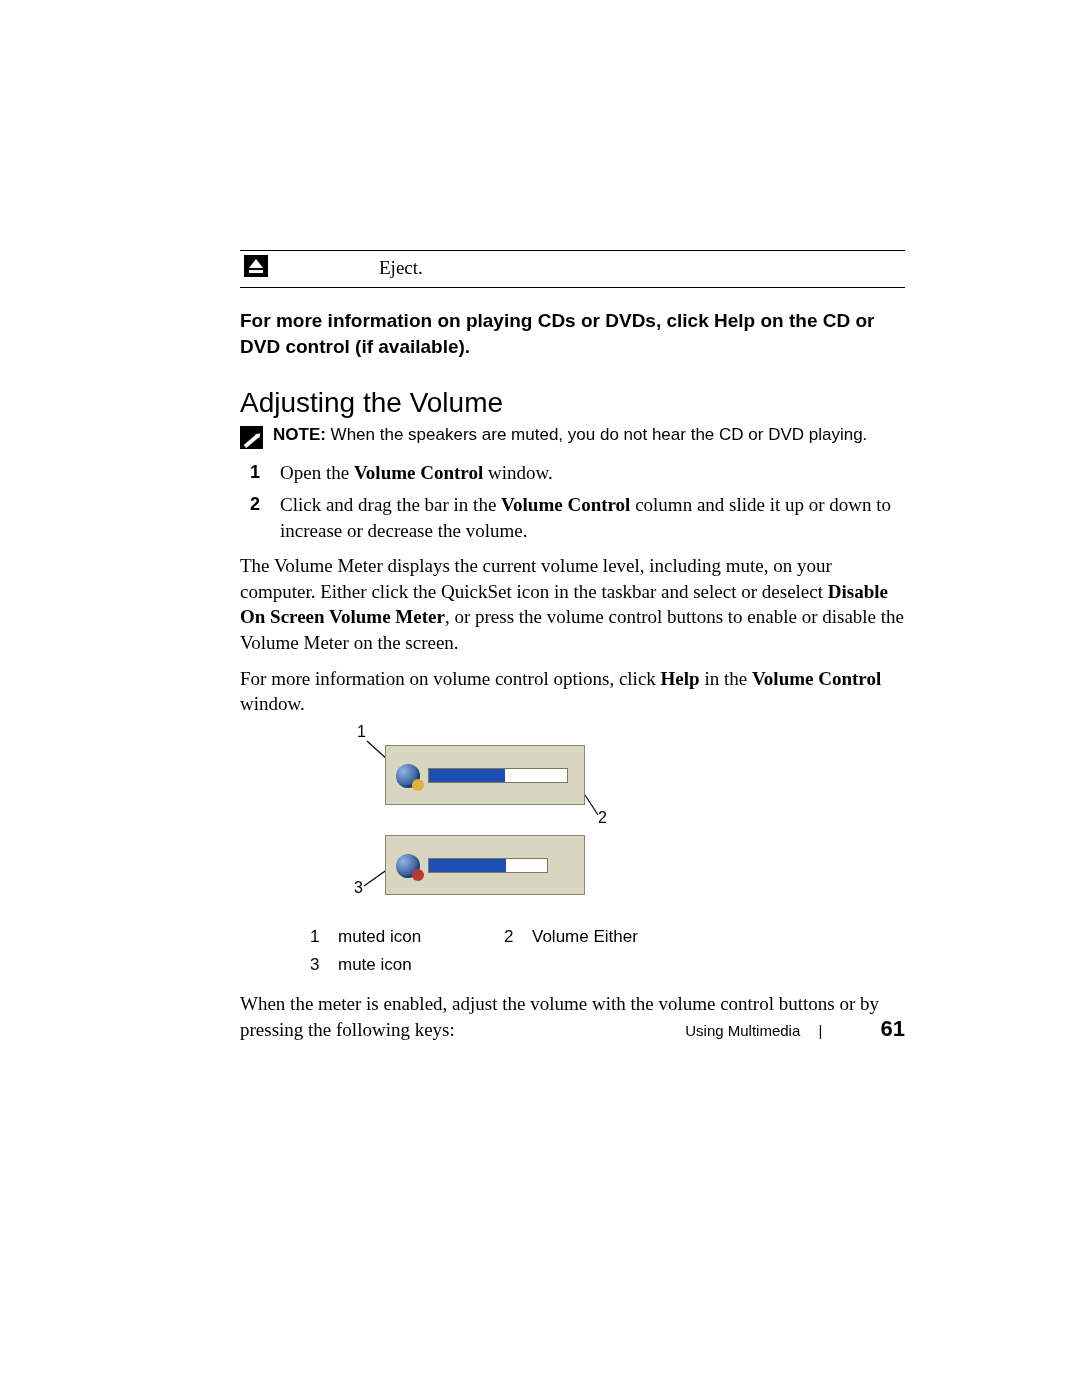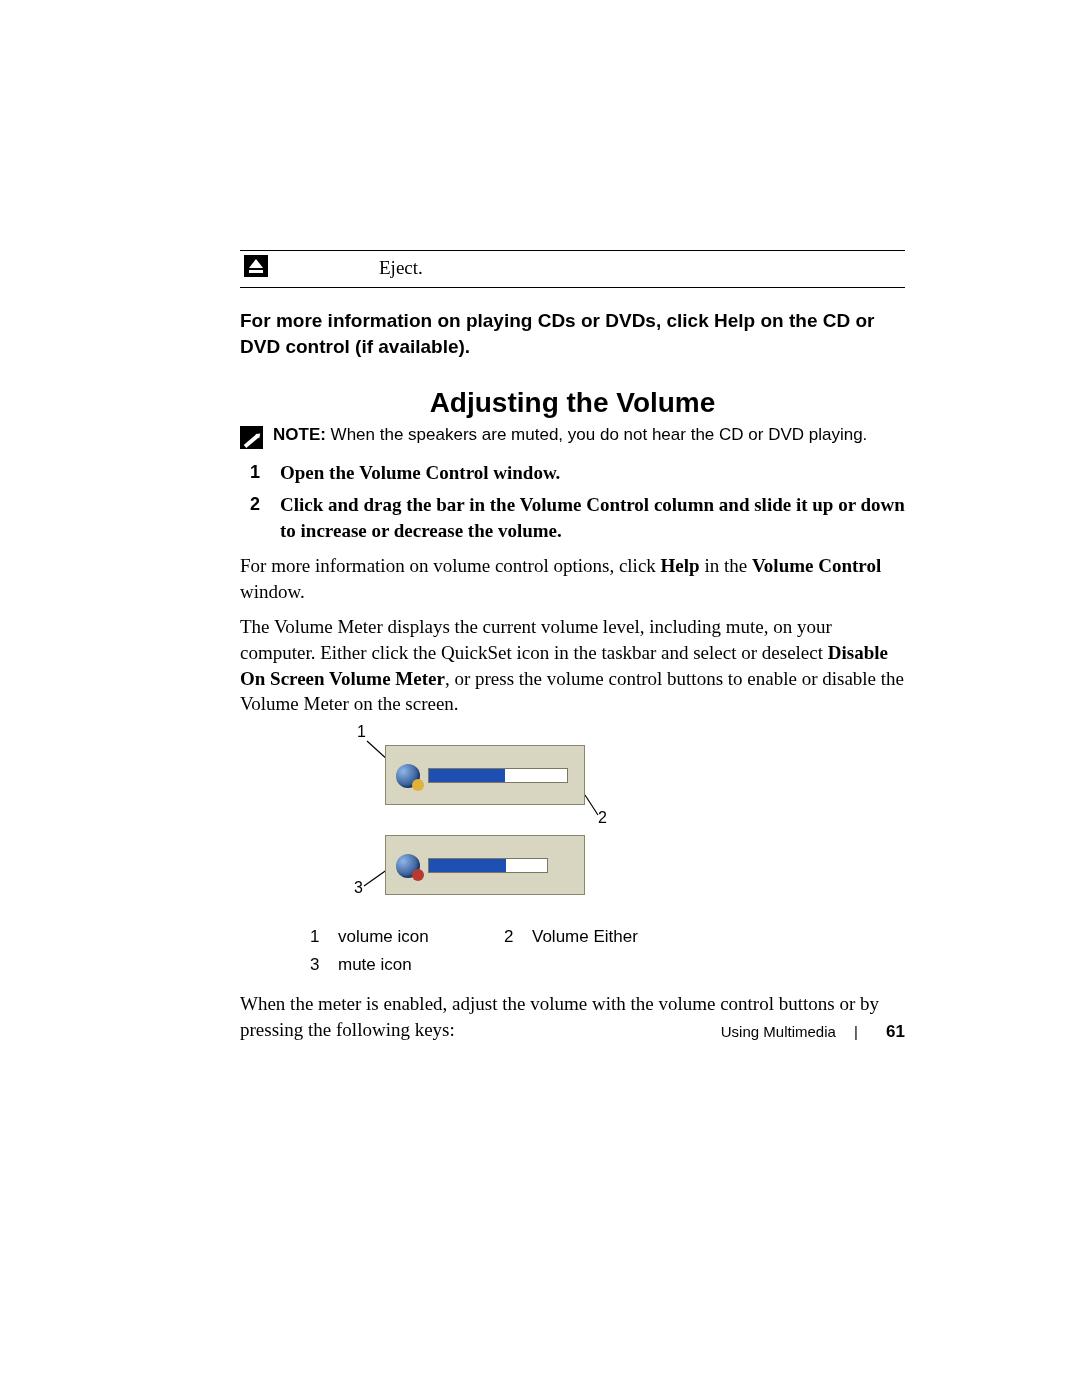--- a/index.html
+++ b/index.html
@@ -56,24 +56,23 @@
   }
   .info-bold {
     font-family: Arial, Helvetica, sans-serif;
     font-weight: bold;
     font-size: 19px;
     line-height: 1.35;
     margin-bottom: 28px;
   }
   h2.section {
     font-family: Arial, Helvetica, sans-serif;
-    font-weight: 700;
+    font-weight: 400;
     font-size: 28px;
     margin: 0 0 6px 0;
-    text-align: center;
   }
   
   .note-row {
     display: flex;
     align-items: flex-start;
     margin-bottom: 11px;
   }
   .note-icon {
     width: 23px; height: 23px;
     background: #000;
@@ -109,21 +108,20 @@
     counter-reset: step;
     list-style: none;
   }
   ol.steps > li {
     counter-increment: step;
     position: relative;
     font-size: 19px;
     line-height: 1.35;
     margin-bottom: 6px;
     padding-left: 0;
-    font-weight: bold;
   }
   ol.steps > li::before {
     content: counter(step);
     font-family: Arial, Helvetica, sans-serif;
     font-weight: bold;
     position: absolute;
     left: -30px;
     top: 0;
     font-size: 18px;
   }
@@ -203,21 +201,21 @@
   }
   ul.bullets li { margin-bottom: 2px; }
   
   .footer {
     position: absolute;
     right: 175px;
     bottom: 355px;
     font-family: Arial, Helvetica, sans-serif;
     font-size: 15px;
   }
-  .footer .pn { font-weight: bold; margin-left: 10px; font-size: 17px;}
+  .footer .pn { font-weight: bold; margin-left: 40px; font-size: 22px;}
   .footer .sep { margin: 0 14px; color:#000;}
 </style>
 </head>
 <body>
 
 <div class="page">
 
   <div class="eject-row">
     <div class="eject-cell-icon">
       <span class="eject-icon-box">
@@ -244,25 +242,25 @@
   <ol class="steps">
     <li>
       <span>Open the </span><b>Volume Control</b><span> window.</span>
     </li>
     <li>
       <span>Click and drag the bar in the </span><b>Volume Control</b><span> column and slide it up or down to increase or decrease the volume.</span>
     </li>
   </ol>
 
   <p class="body">
+    <span>The Volume Meter displays the current volume level, including mute, on your computer. Either click the QuickSet icon in the taskbar and select or deselect </span><b>Disable On Screen Volume Meter</b><span>, or press the volume control buttons to enable or disable the Volume Meter on the screen.</span>
+  </p>
+
+  <p class="body">
     <span>For more information on volume control options, click </span><b>Help</b><span> in the </span><b>Volume Control</b><span> window.</span>
-  </p>
-
-  <p class="body">
-    <span>The Volume Meter displays the current volume level, including mute, on your computer. Either click the QuickSet icon in the taskbar and select or deselect </span><b>Disable On Screen Volume Meter</b><span>, or press the volume control buttons to enable or disable the Volume Meter on the screen.</span>
   </p>
 
   <div class="figure-wrap">
     <span class="lbl" style="left:117px; top:-4px;">1</span>
     <svg width="500" height="190" style="position:absolute;left:0;top:0;pointer-events:none">
       <line x1="127" y1="14" x2="160" y2="44" stroke="#000" stroke-width="1.2"></line>
       <line x1="345" y1="68" x2="358" y2="88" stroke="#000" stroke-width="1.2"></line>
       <line x1="124" y1="159" x2="158" y2="135" stroke="#000" stroke-width="1.2"></line>
     </svg>
 
@@ -284,21 +282,21 @@
       <div class="prog-outer w2">
           <div class="prog-fill w2"></div>
         </div>
     </div>
 
     <span class="lbl" style="left:114px; top:152px;">3</span>
   </div>
 
   <div class="legend">
     <div class="n">1</div>
-    <div>volume icon</div>
+    <div>muted icon</div>
     <div class="n">2</div>
     <div>Volume Either</div>
     <div class="n">3</div>
     <div>mute icon</div>
     <div></div>
       <div></div>
   </div>
 
   <p class="body">When the meter is enabled, adjust the volume with the volume control buttons or by pressing the following keys:</p>
 

